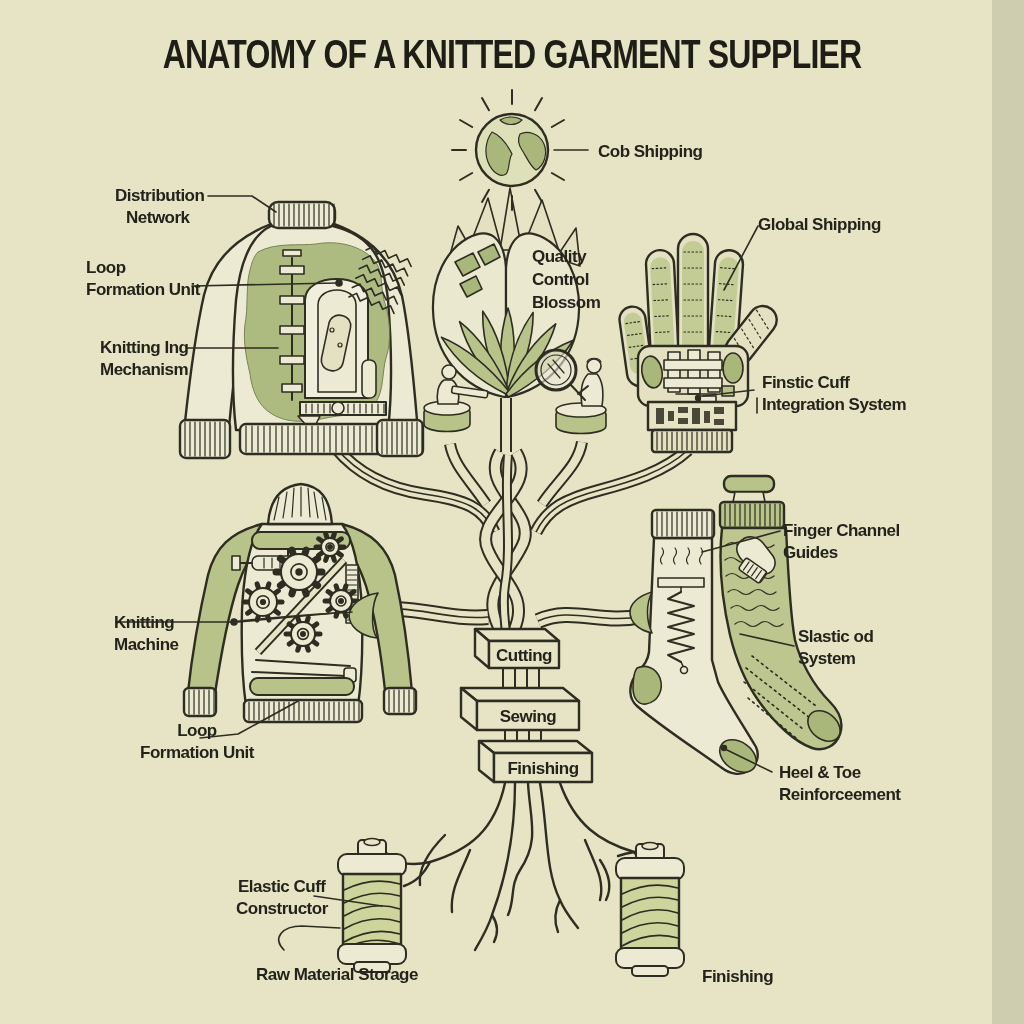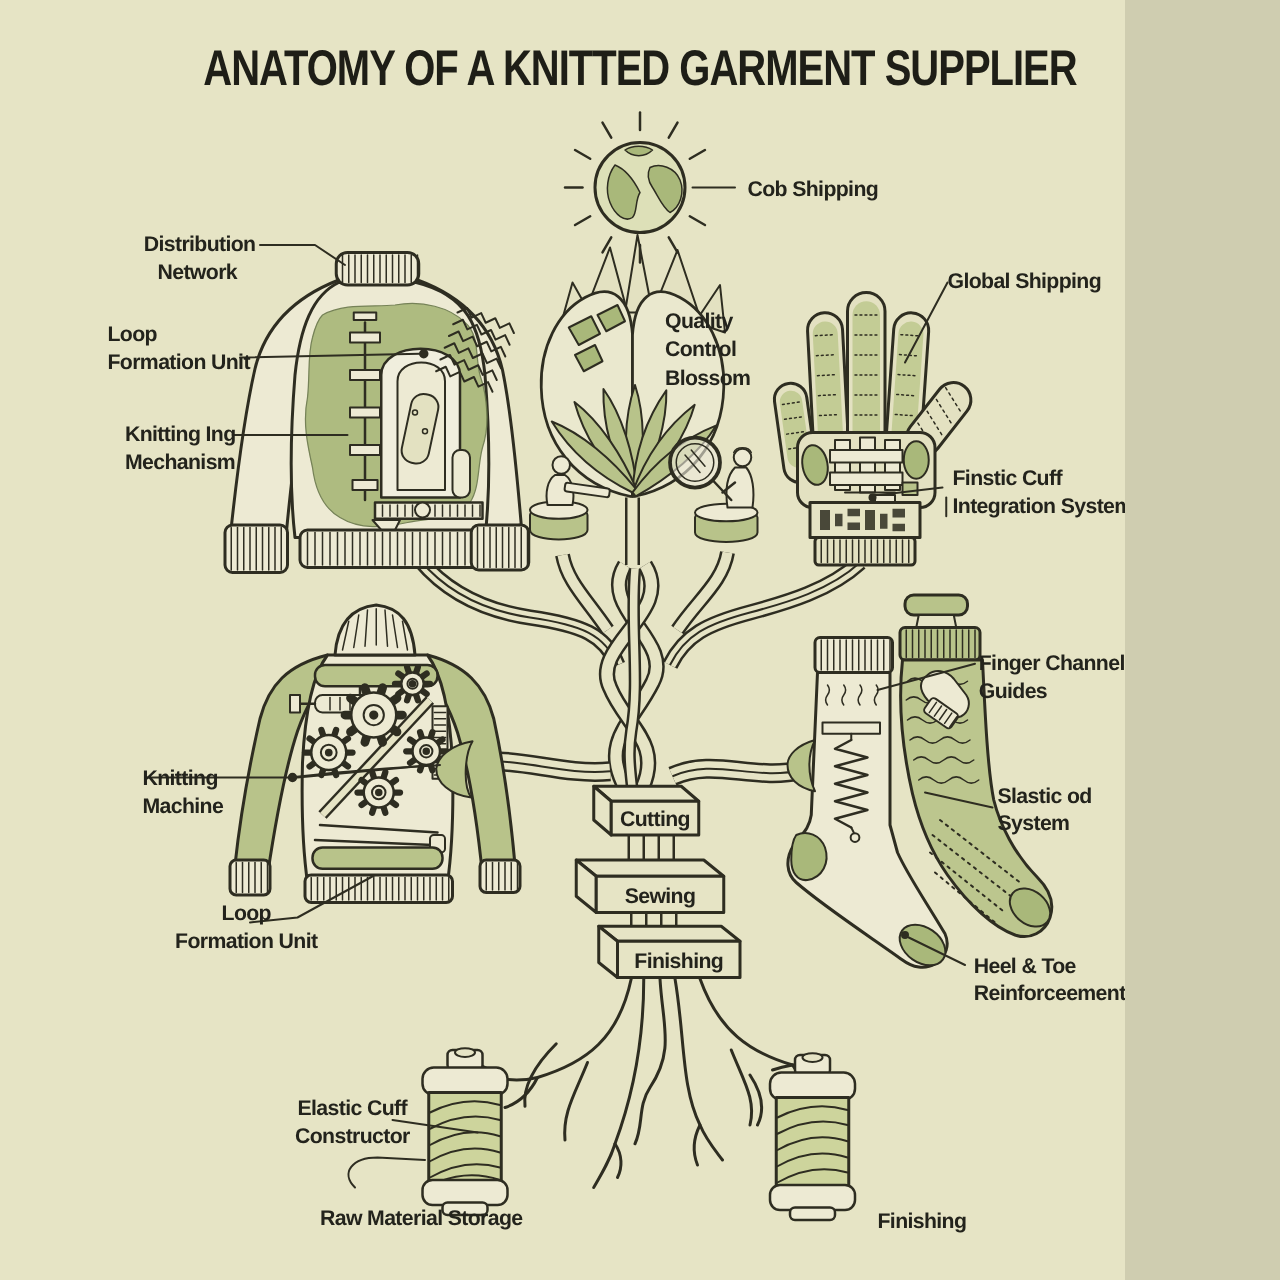--- a/index.html
+++ b/index.html
@@ -1,16 +1,16 @@
 <!DOCTYPE html>
 <html><head>
 <meta charset="utf-8">
 <style>
   html,body{margin:0;padding:0;background:#cfcdb0}
-  .stage{width:900px;height:1024px;background:#e6e4c5;position:relative;overflow:hidden}
+  .stage{width:992px;height:1024px;background:#e6e4c5;position:relative;overflow:hidden}
   svg{display:block}
   .ink{stroke:#2e2d21;fill:none;stroke-width:2;stroke-linecap:round;stroke-linejoin:round}
   .w1{stroke-width:1.2}.w15{stroke-width:1.6}.w25{stroke-width:2.4}
   .fc{fill:#edead3}.fp{fill:#e3e1c1}.fg{fill:#b8c38a}.fg2{fill:#cdd49c}.fl{fill:#a9b87a}.fb{fill:#e6e4c5}.fw{fill:#f0eedd}
   .rb{stroke:#2e2d21;fill:none}.rb-i{stroke:#e6e4c5;fill:none}.rb-c{stroke:#2e2d21;fill:none}
   .lbl{font:700 17px "Liberation Sans",sans-serif;fill:#23231c;letter-spacing:-0.5px}
   .ttl{font:800 40px "Liberation Sans",sans-serif;fill:#1e1e17;letter-spacing:-1px}
   .dash{stroke-dasharray:2 4}
 </style>
 </head>

